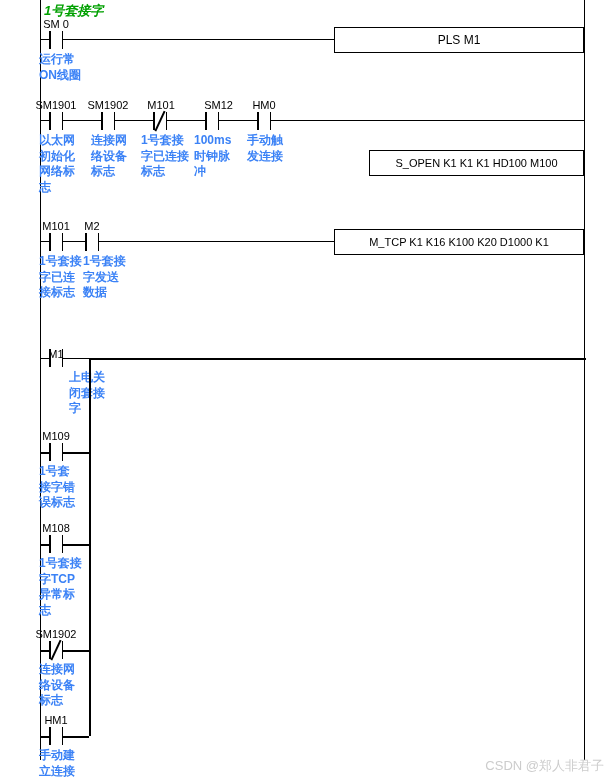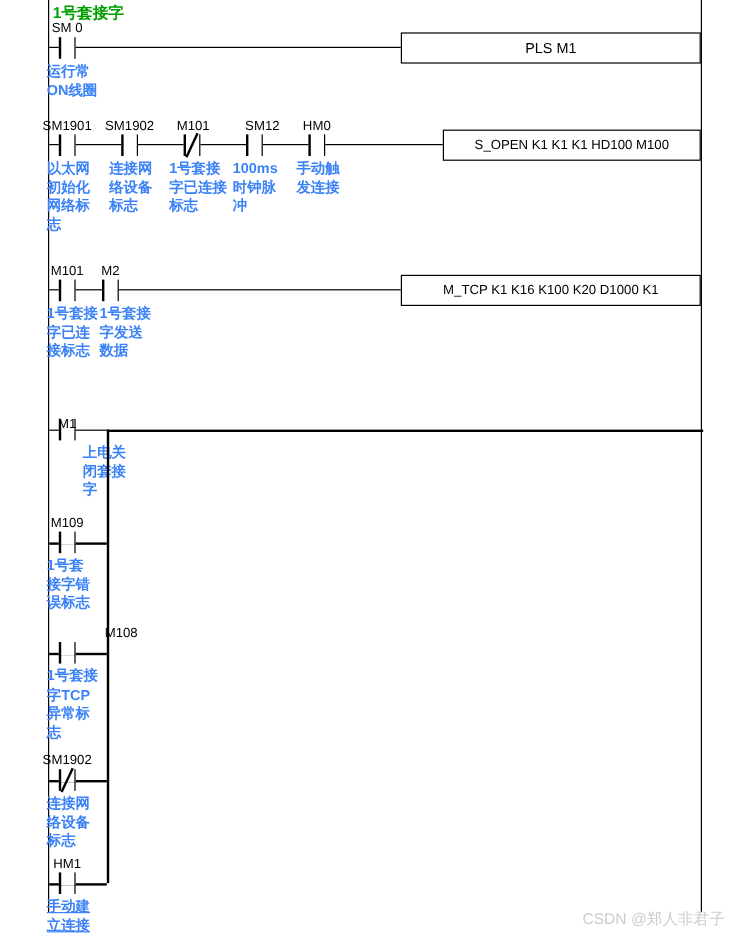--- a/index.html
+++ b/index.html
@@ -107,21 +107,21 @@
       right: 10px;
       bottom: 8px;
       font-size: 13px;
       color: #ccc;
       font-family: Arial, sans-serif;
     }
   </style>
 </head>
 <body>
 
-<div class="section-title" style="left:44px;top:2px;">1号套接字</div>
+<div class="section-title" style="left:44px;top:2px;font-style:italic;">1号套接字</div>
 
 <div class="ladder">
 
   <div class="rung" style="top:39px;">
     <div class="contact-gap" style="left:8px;width:14px;"></div>
     <div class="contact" style="left:8px;"></div>
     <div class="label-top" style="left:-2px;top:-22px;width:34px;">SM 0</div>
     <div class="label-bottom" style="left:-2px;top:12px;width:44px;white-space:pre;">运行常
 ON线圈</div>
     <div class="coil-box" style="right:0;width:250px;">PLS    M1</div>
@@ -158,21 +158,21 @@
     <div class="label-bottom" style="left:153px;top:12px;width:42px;white-space:pre;">100ms
 时钟脉
 冲</div>
 
     <div class="contact-gap" style="left:216px;width:14px;"></div>
     <div class="contact" style="left:216px;"></div>
     <div class="label-top" style="left:206px;top:-22px;width:34px;">HM0</div>
     <div class="label-bottom" style="left:206px;top:12px;width:42px;white-space:pre;">手动触
 发连接</div>
 
-    <div class="coil-box" style="right:0;width:215px;font-size:11px;">S_OPEN K1 K1 K1 HD100 M100</div>
+    <div class="coil-box" style="right:0;width:215px;font-size:11px;margin-top:42px;">S_OPEN K1 K1 K1 HD100 M100</div>
   </div>
 
   <div class="rung" style="top:241px;">
     <div class="contact-gap" style="left:8px;width:14px;"></div>
     <div class="contact" style="left:8px;"></div>
     <div class="label-top" style="left:-2px;top:-22px;width:34px;">M101</div>
     <div class="label-bottom" style="left:-2px;top:12px;width:44px;white-space:pre;">1号套接
 字已连
 接标志</div>
 
@@ -202,39 +202,39 @@
   <div class="contact-gap" style="top:450px;left:8px;width:14px;"></div>
   <div class="contact" style="top:443px;left:8px;"></div>
   <div class="label-top" style="left:-2px;top:430px;width:34px;">M109</div>
   <div class="label-bottom" style="left:-2px;top:464px;width:36px;white-space:pre;">1号套
 接字错
 误标志</div>
 
   <div class="hwire" style="top:544px;left:0;width:48px;"></div>
   <div class="contact-gap" style="top:542px;left:8px;width:14px;"></div>
   <div class="contact" style="top:535px;left:8px;"></div>
-  <div class="label-top" style="left:-2px;top:522px;width:34px;margin-left:45px;">M108</div>
+  <div class="label-top" style="left:-2px;top:522px;width:34px;">M108</div>
   <div class="label-bottom" style="left:-2px;top:556px;width:44px;white-space:pre;">1号套接
 字TCP
 异常标
 志</div>
 
   <div class="hwire" style="top:650px;left:0;width:48px;"></div>
   <div class="contact-gap" style="top:648px;left:8px;width:14px;"></div>
   <div class="contact nc" style="top:641px;left:8px;">
       <div class="slash"></div>
     </div>
   <div class="label-top" style="left:-8px;top:628px;width:46px;">SM1902</div>
   <div class="label-bottom" style="left:-2px;top:662px;width:40px;white-space:pre;">连接网
 络设备
 标志</div>
 
   <div class="hwire" style="top:736px;left:0;width:48px;"></div>
   <div class="contact-gap" style="top:734px;left:8px;width:14px;"></div>
   <div class="contact" style="top:727px;left:8px;"></div>
   <div class="label-top" style="left:-2px;top:714px;width:34px;">HM1</div>
-  <div class="label-bottom" style="left:-2px;top:748px;width:40px;white-space:pre;text-decoration:underline;">手动建
+  <div class="label-bottom" style="left:-2px;top:748px;width:40px;white-space:pre;">手动建
 立连接</div>
 
 
 </div>
 
 <div class="watermark">CSDN @郑人非君子</div>
 
 </body></html>

